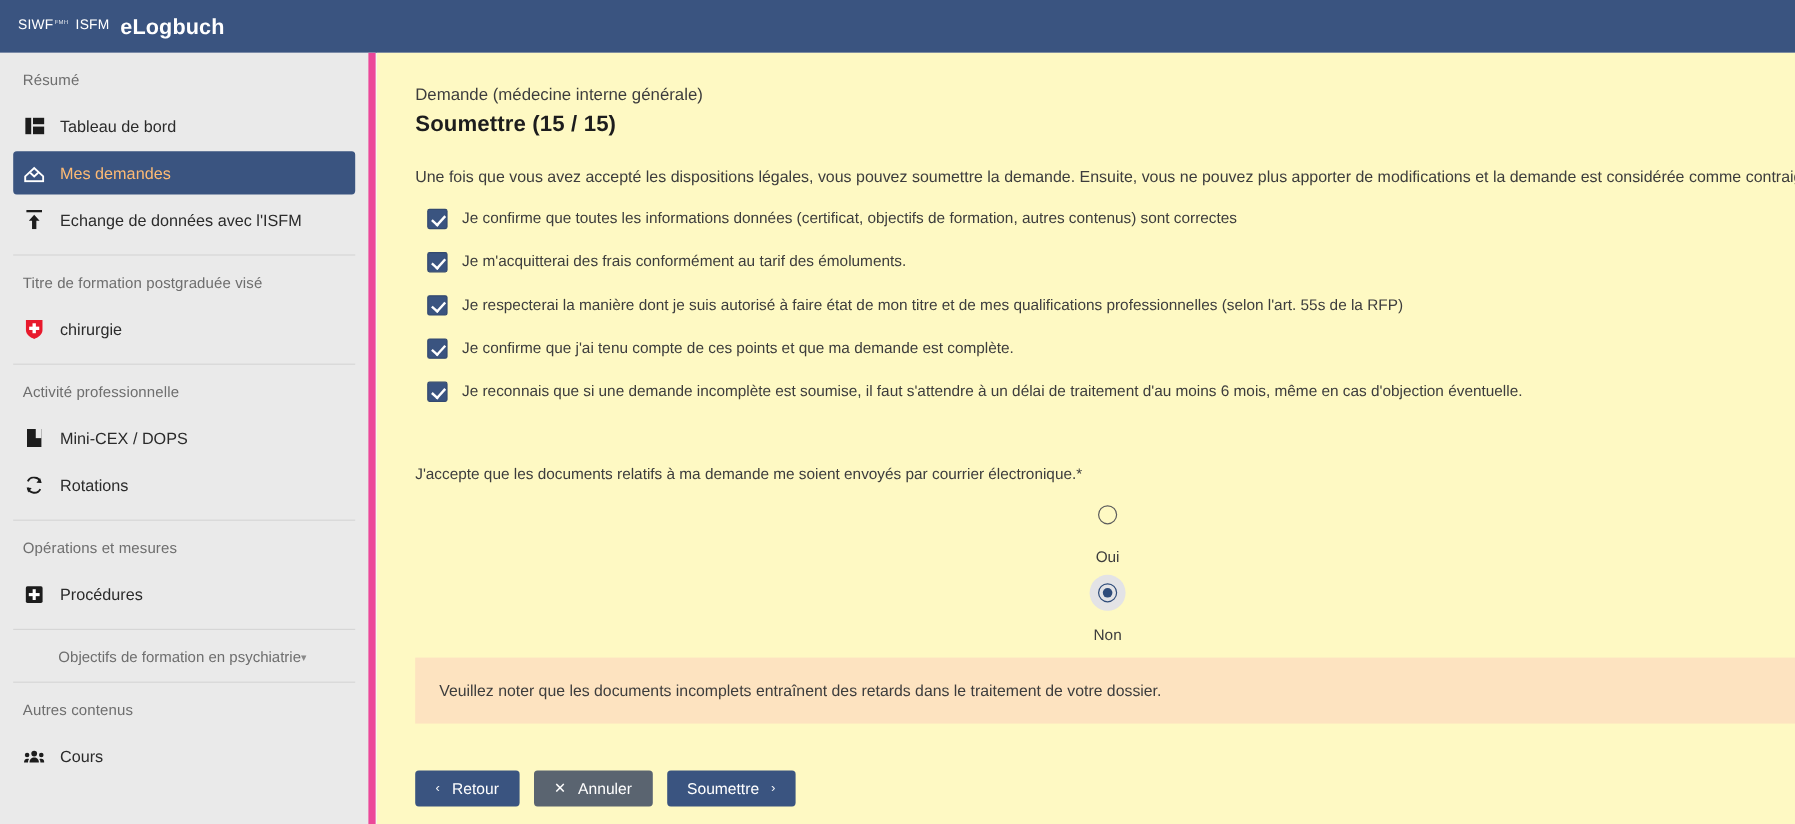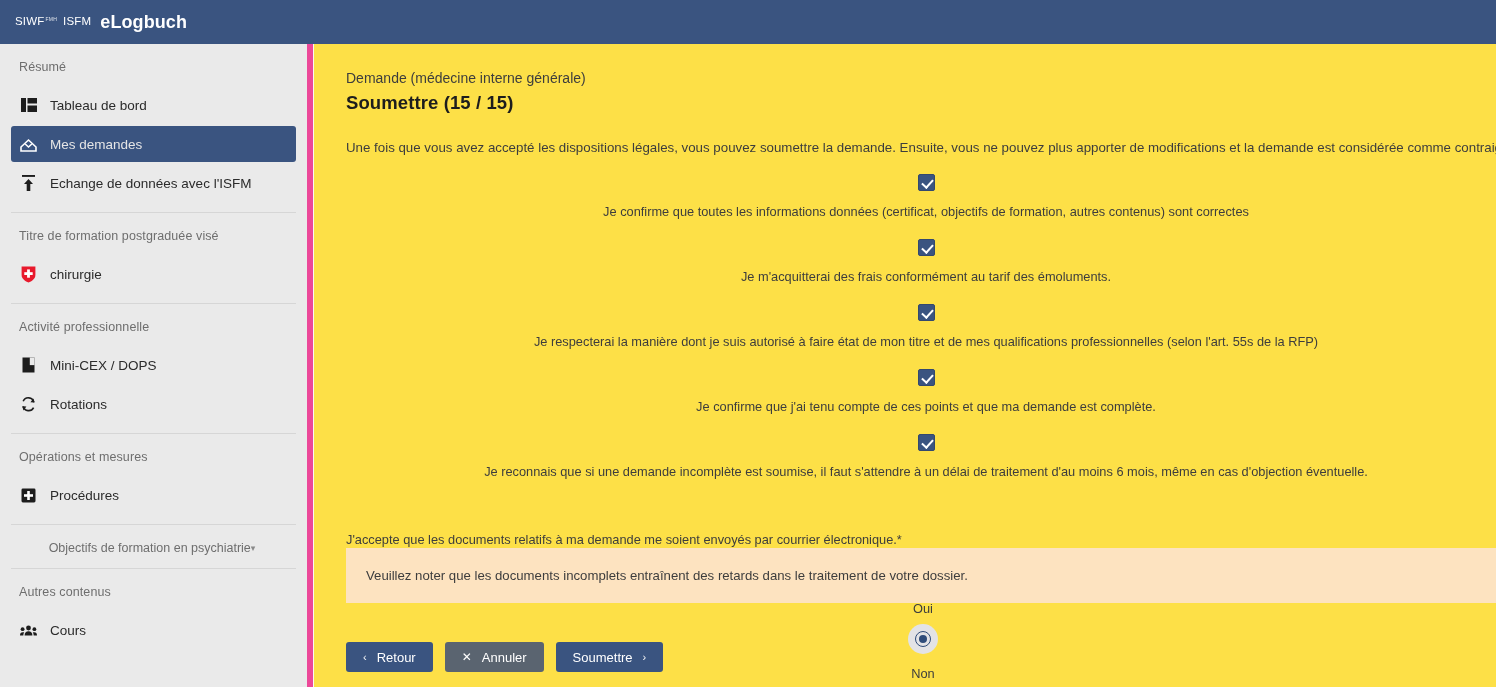--- a/index.html
+++ b/index.html
@@ -58,21 +58,21 @@
     gap: 13px;
     height: 36px;
     margin: 3px 11px;
     padding-left: 9px;
     border-radius: 3px;
     color: #2b2b2b; font-size: 13.5px;
     cursor: pointer;
   }
   .sb-item.active {
     background: #3a5480;
-    color: #e5e5e5;
+    color: #fdba74;
   }
   .sb-icon {
     width: 17px; height: 17px;
     display: flex; align-items: center; justify-content: center;
     flex: 0 0 17px;
   }
   .sb-icon svg { display: block; }
   .sb-divider {
     height: 1px; background: #d6d6d6;
     margin: 11px 11px 0 11px;
@@ -82,21 +82,21 @@
     padding: 16px 22px 13px 19px;
     color: #6e6e6e; font-size: 12.5px;
     cursor: pointer;
   }
   .caret { color: #8a8a8a; font-size: 9px; line-height: 9px; }
 
   
   .main {
     position: absolute; top: 44px; left: 314px;
     width: 1182px; height: 643px;
-    background: #fde047;
+    background: #fef9c3;
     overflow: hidden;
   }
   .content { padding: 26px 0 0 32px; }
   .crumb {
     color: #3d3d3d; font-size: 14px; margin-bottom: 6px;
   }
   .page-title {
     color: #1d1d1d; font-size: 18.5px; font-weight: 700;
     letter-spacing: .1px; margin-bottom: 26px;
   }
@@ -105,22 +105,22 @@
     margin-bottom: 18px; white-space: nowrap;
   }
   .legal-head {
     font-size: 13.3px; font-weight: 700; color: #1d1d1d;
     margin-bottom: 14px;
   }
   .legal-head a { color: #1f6fd0; font-weight: 400; text-decoration: none; }
 
   .chk-list { margin-left: 10px; }
   .chk-row {
-    display: flex; align-items: center;
-    gap: 12px; margin-bottom: 18px; flex-direction: column;
+    display: flex; align-items: flex-start;
+    gap: 12px; margin-bottom: 18px;
   }
   .chk-box {
     width: 17px; height: 17px; flex: 0 0 17px;
     background: #3a5480;
     border: 1px solid #33496f;
     border-radius: 2px;
     position: relative;
     cursor: pointer;
     margin-top: 1px;
   }

